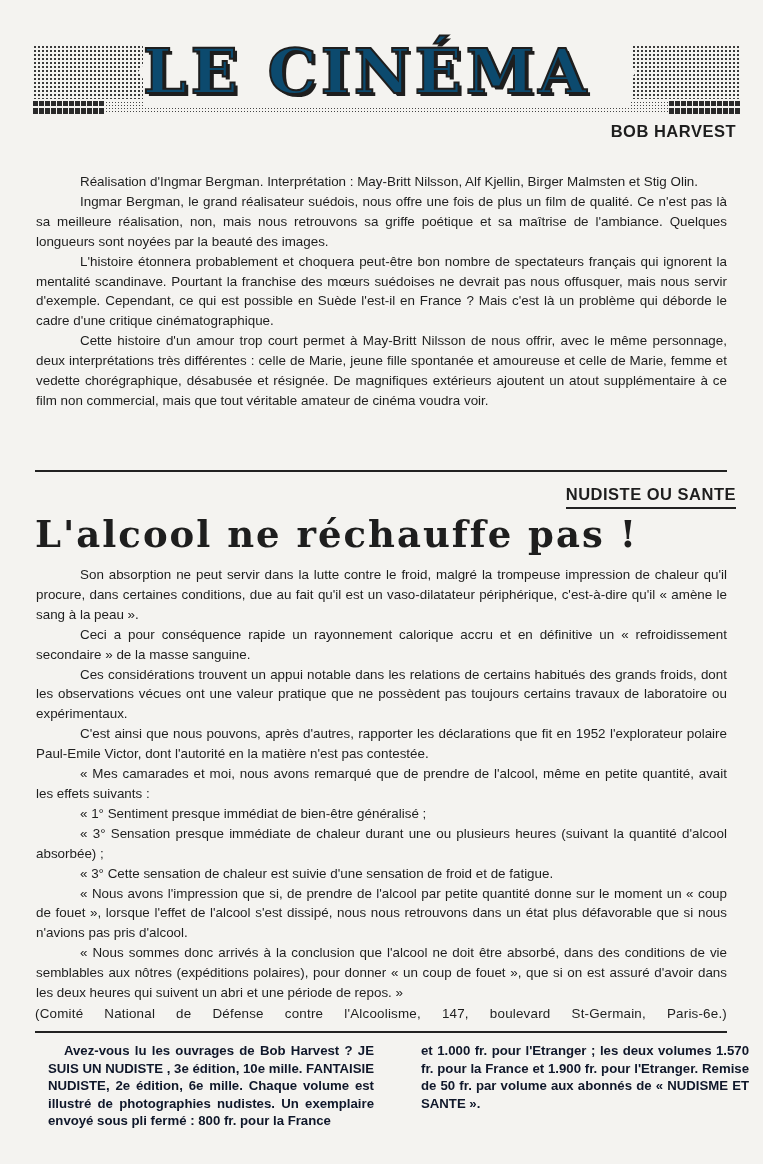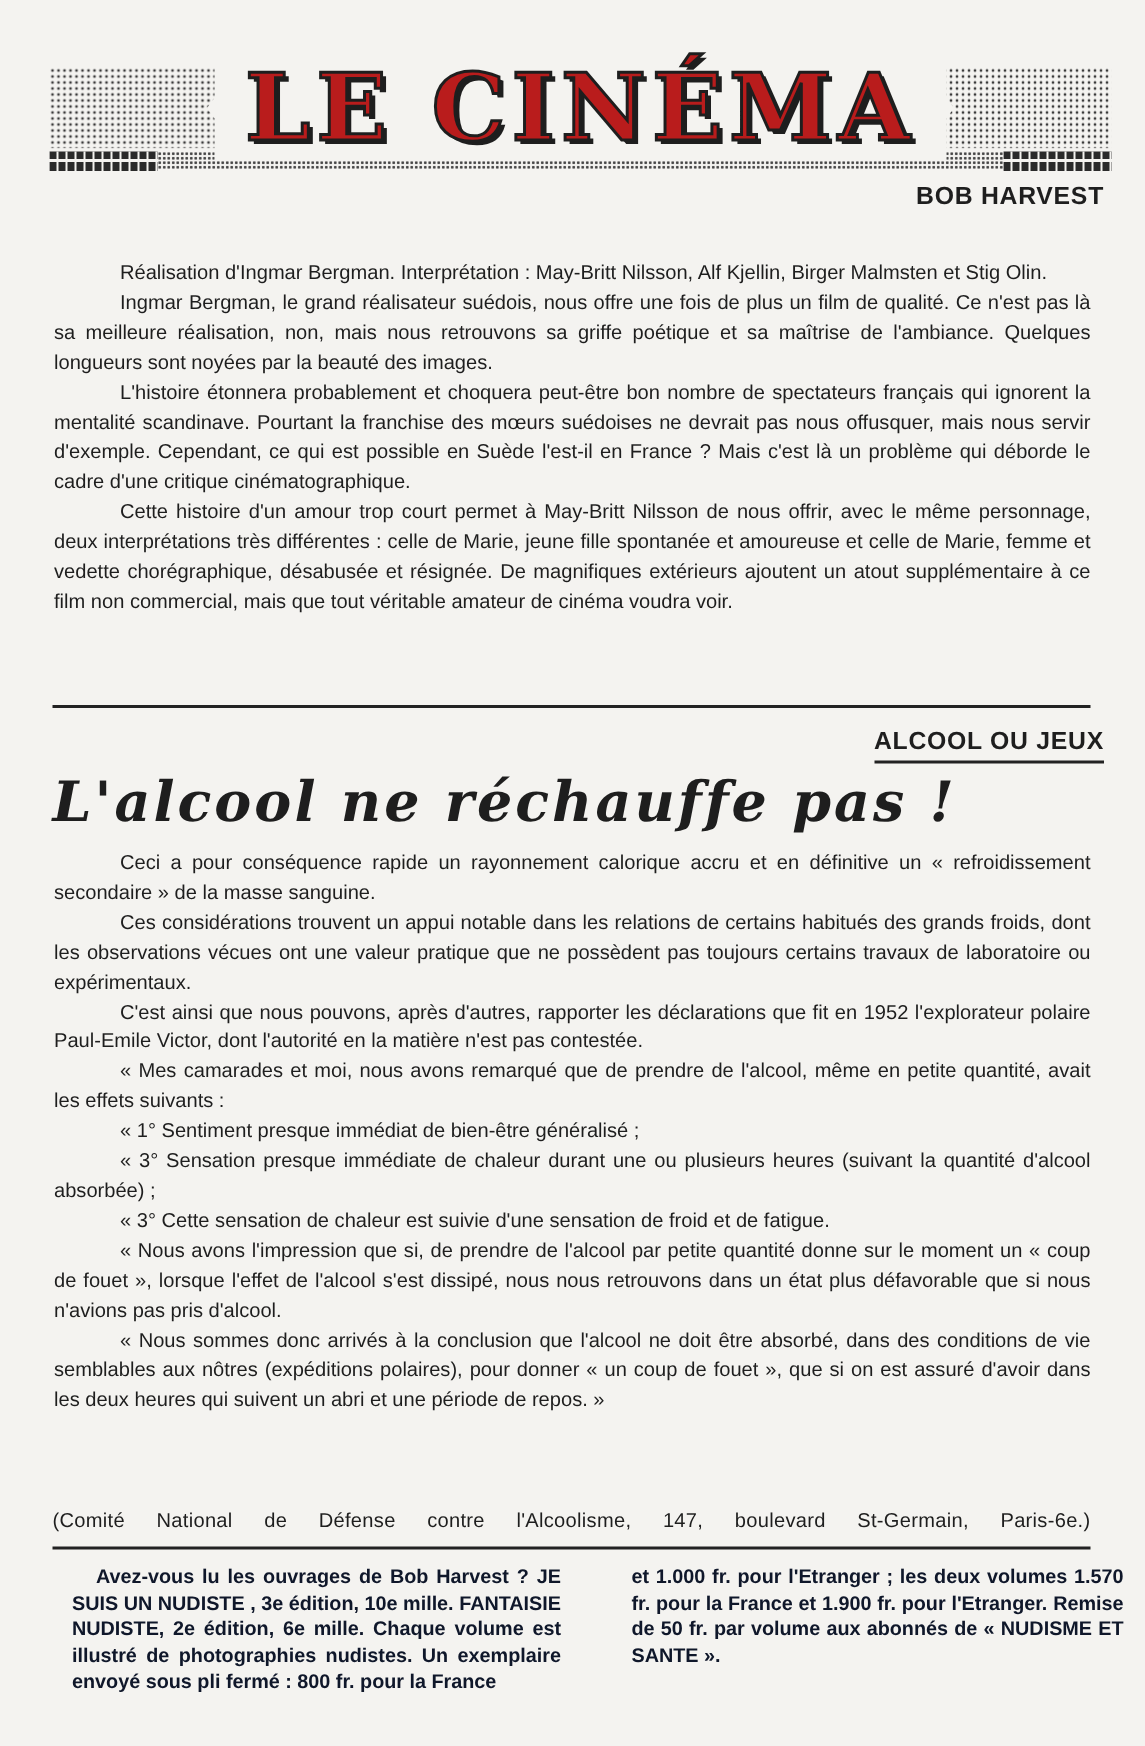--- a/index.html
+++ b/index.html
@@ -30,27 +30,26 @@
     position: absolute; top: 68px; height: 13px; width: 72px;
     background-image:
       linear-gradient(90deg, transparent 0 5px, #f4f3f0 5px 6px),
       linear-gradient(180deg, #2a2a2a 0 5px, #f4f3f0 5px 7px, #2a2a2a 7px);
     background-size: 6px 100%, 100% 100%;
   }
   .solid-left { left: 0; }
   .solid-right { right: 0; }
   .mast-title {
     position: absolute; left: 110px; right: 110px; top: 4px;
-    text-align: center;
     font-family: "DejaVu Serif", "Liberation Serif", serif;
     font-weight: bold;
     font-size: 62px;
     letter-spacing: 4px;
     line-height: 70px;
-    color: #b91c1c;
+    color: #0c4a6e;
     -webkit-text-stroke: 2px #1e1e1e;
     text-shadow: 3px 3px 0 #1e1e1e;
     background: #f4f3f0;
   }
 
   
   .byline {
     position: absolute; right: 27px; top: 122px;
     font-weight: bold; font-size: 16.5px; letter-spacing: 0.5px;
   }
@@ -72,21 +71,21 @@
 
   .section-label {
     position: absolute; right: 27px; top: 485px;
     font-weight: bold; font-size: 16.5px; letter-spacing: 0.5px;
     padding-bottom: 3px;
     border-bottom: 2px solid #222;
   }
   .headline {
     position: absolute; left: 35px; top: 512px;
     font-family: "DejaVu Serif", "Liberation Serif", serif;
-    font-style: italic; font-weight: bold;
+    font-weight: bold;
     font-size: 37px; letter-spacing: 2px;
   }
   .article { top: 565px; }
 
   .source {
     position: absolute; left: 35px; width: 692px; top: 1006px;
     font-size: 13.4px; letter-spacing: 0.2px;
     text-align: justify; text-align-last: justify;
   }
   .rule2 { left: 35px; width: 692px; top: 1031px; }
@@ -118,24 +117,25 @@
 
   <div class="col review">
     <p>Réalisation d'Ingmar Bergman. Interprétation : May-Britt Nilsson, Alf Kjellin, Birger Malmsten et Stig Olin.</p>
     <p>Ingmar Bergman, le grand réalisateur suédois, nous offre une fois de plus un film de qualité. Ce n'est pas là sa meilleure réalisation, non, mais nous retrouvons sa griffe poétique et sa maîtrise de l'ambiance. Quelques longueurs sont noyées par la beauté des images.</p>
     <p>L'histoire étonnera probablement et choquera peut-être bon nombre de spectateurs français qui ignorent la mentalité scandinave. Pourtant la franchise des mœurs suédoises ne devrait pas nous offusquer, mais nous servir d'exemple. Cependant, ce qui est possible en Suède l'est-il en France ? Mais c'est là un problème qui déborde le cadre d'une critique cinématographique.</p>
     <p>Cette histoire d'un amour trop court permet à May-Britt Nilsson de nous offrir, avec le même personnage, deux interprétations très différentes : celle de Marie, jeune fille spontanée et amoureuse et celle de Marie, femme et vedette chorégraphique, désabusée et résignée. De magnifiques extérieurs ajoutent un atout supplémentaire à ce film non commercial, mais que tout véritable amateur de cinéma voudra voir.</p>
   </div>
 
   <div class="rule rule1"></div>
 
-  <div class="section-label">ALCOOL OU JEUX</div>
+  <div class="section-label">NUDISTE OU SANTE</div>
   <div class="headline">L'alcool ne réchauffe pas !</div>
 
   <div class="col article">
+    <p>Son absorption ne peut servir dans la lutte contre le froid, malgré la trompeuse impression de chaleur qu'il procure, dans certaines conditions, due au fait qu'il est un vaso-dilatateur périphérique, c'est-à-dire qu'il « amène le sang à la peau ».</p>
     <p>Ceci a pour conséquence rapide un rayonnement calorique accru et en définitive un « refroidissement secondaire » de la masse sanguine.</p>
     <p>Ces considérations trouvent un appui notable dans les relations de certains habitués des grands froids, dont les observations vécues ont une valeur pratique que ne possèdent pas toujours certains travaux de laboratoire ou expérimentaux.</p>
     <p>C'est ainsi que nous pouvons, après d'autres, rapporter les déclarations que fit en 1952 l'explorateur polaire Paul-Emile Victor, dont l'autorité en la matière n'est pas contestée.</p>
     <p>« Mes camarades et moi, nous avons remarqué que de prendre de l'alcool, même en petite quantité, avait les effets suivants :</p>
     <p>« 1° Sentiment presque immédiat de bien-être généralisé ;</p>
     <p>« 3° Sensation presque immédiate de chaleur durant une ou plusieurs heures (suivant la quantité d'alcool absorbée) ;</p>
     <p>« 3° Cette sensation de chaleur est suivie d'une sensation de froid et de fatigue.</p>
     <p>« Nous avons l'impression que si, de prendre de l'alcool par petite quantité donne sur le moment un « coup de fouet », lorsque l'effet de l'alcool s'est dissipé, nous nous retrouvons dans un état plus défavorable que si nous n'avions pas pris d'alcool.</p>
     <p>« Nous sommes donc arrivés à la conclusion que l'alcool ne doit être absorbé, dans des conditions de vie semblables aux nôtres (expéditions polaires), pour donner « un coup de fouet », que si on est assuré d'avoir dans les deux heures qui suivent un abri et une période de repos. »</p>
   </div>

